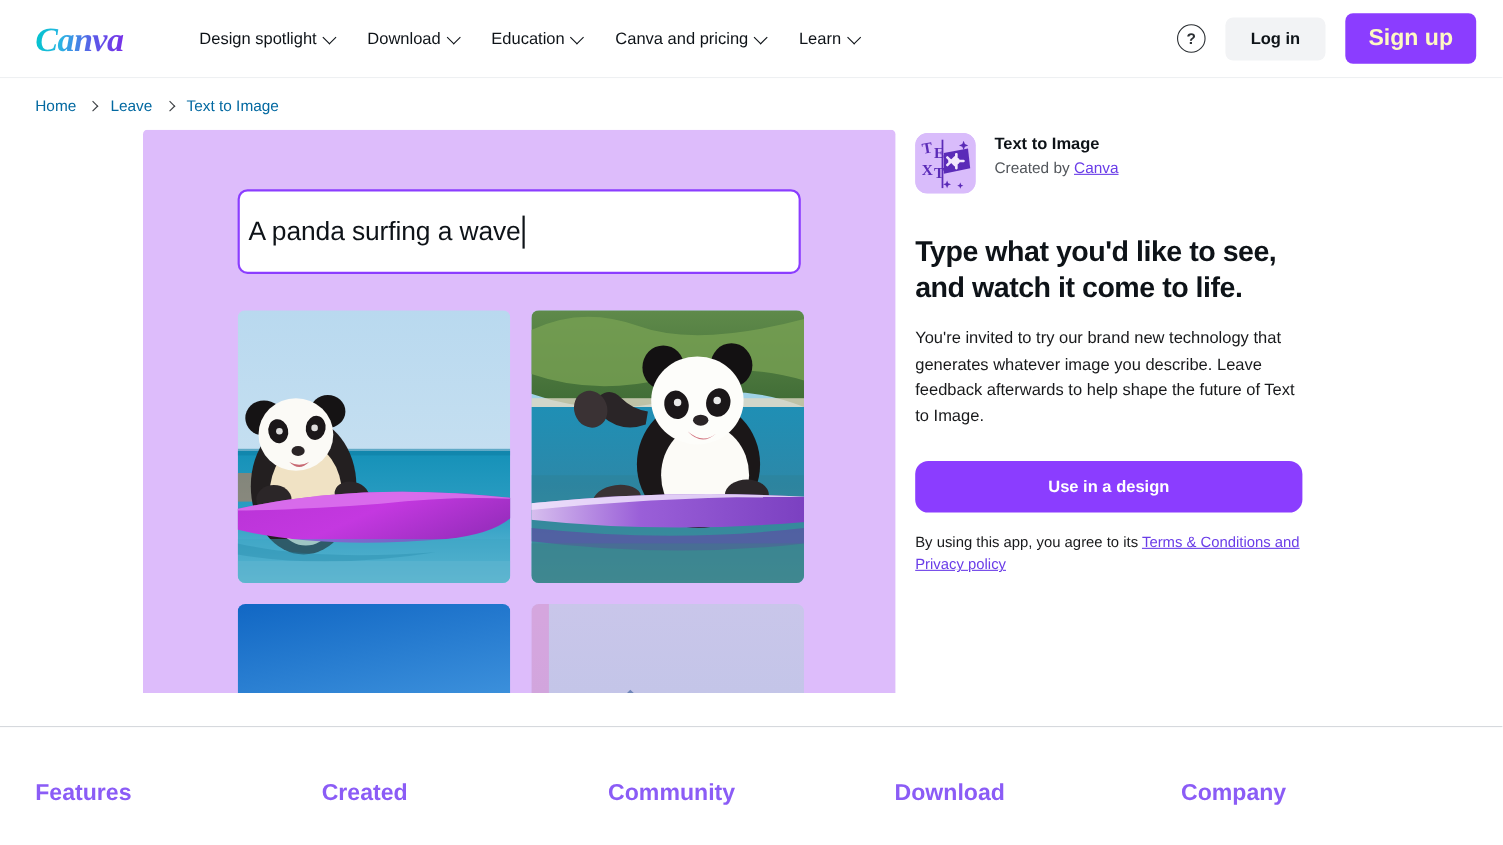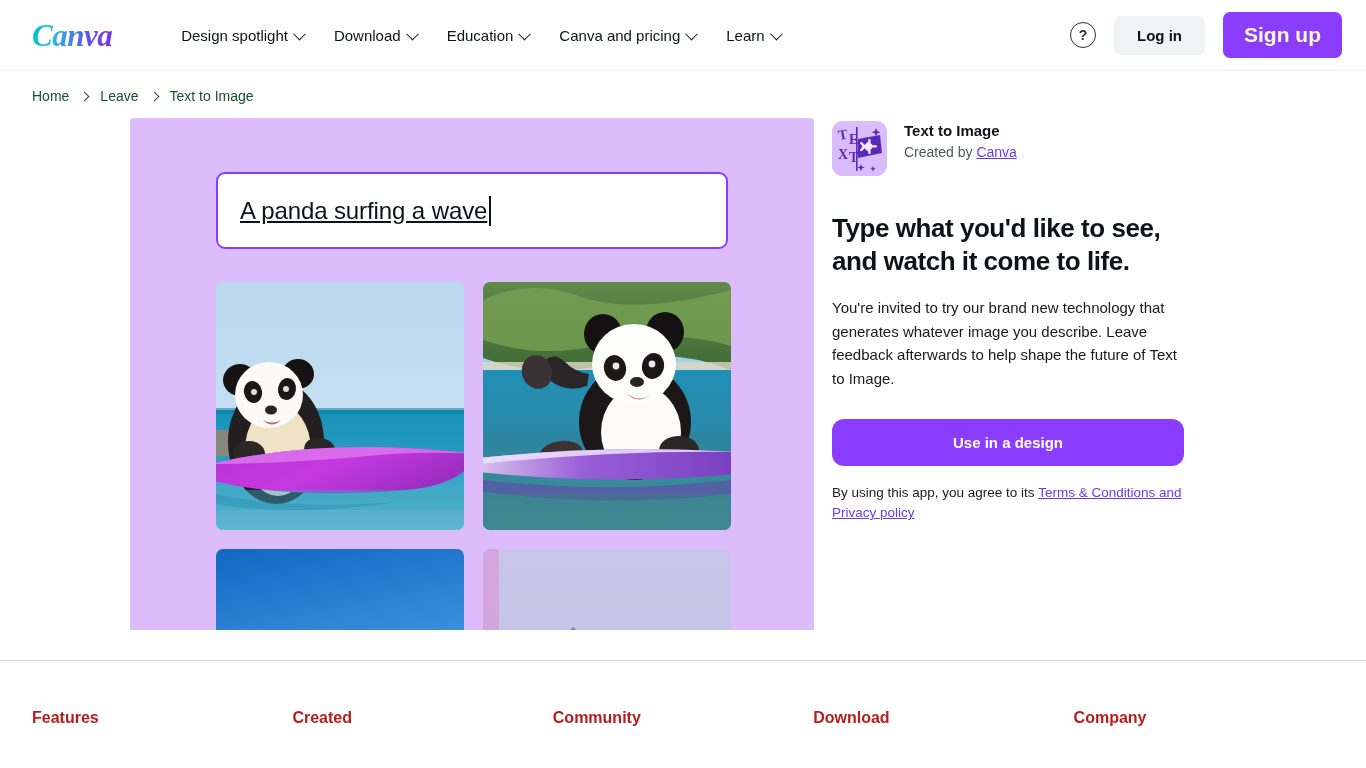--- a/index.html
+++ b/index.html
@@ -116,21 +116,21 @@
 
   
   .breadcrumb {
     display: flex;
     align-items: center;
     gap: 12px;
     padding: 17px 32px 14px 32px;
     font-size: 14px;
   }
   .crumb {
-    color: #14532d;
+    color: #0369a1;
     cursor: pointer;
     text-decoration: none;
     white-space: nowrap;
   }
   .crumb.current { cursor: default; }
   .crumb-sep {
     width: 7px; height: 7px;
     border-right: 1.8px solid #3b3f43;
     border-top: 1.8px solid #3b3f43;
     transform: rotate(45deg);
@@ -161,23 +161,22 @@
   }
 
   .prompt-field {
     position: relative;
     background: #fff;
     border: 2px solid #8b3dff;
     border-radius: 9px;
     height: 77px;
     display: flex;
     align-items: center;
-    padding: 0 22px;
+    padding: 0 8px;
     cursor: text;
-    text-decoration: underline;
   }
   .prompt-text {
     font-size: 24px;
     color: #0e1318;
     letter-spacing: -0.1px;
     white-space: nowrap;
   }
   .caret {
     display: inline-block;
     width: 1.5px;
@@ -286,23 +285,23 @@
     margin-top: 30px;
     border-top: 1px solid #d6d9dd;
     padding: 0 32px;
   }
   .footer-cols {
     display: grid;
     grid-template-columns: repeat(5, 1fr);
     padding-top: 48px;
   }
   .footer-head {
-    font-size: 16px;
+    font-size: 21px;
     font-weight: 700;
-    color: #b91c1c;
+    color: #8b5cf6;
   }
 </style>
 </head>
 <body>
 
 <header class="header">
   <div class="logo">Canva</div>
 
   <nav class="nav">
     <div class="nav-item">

